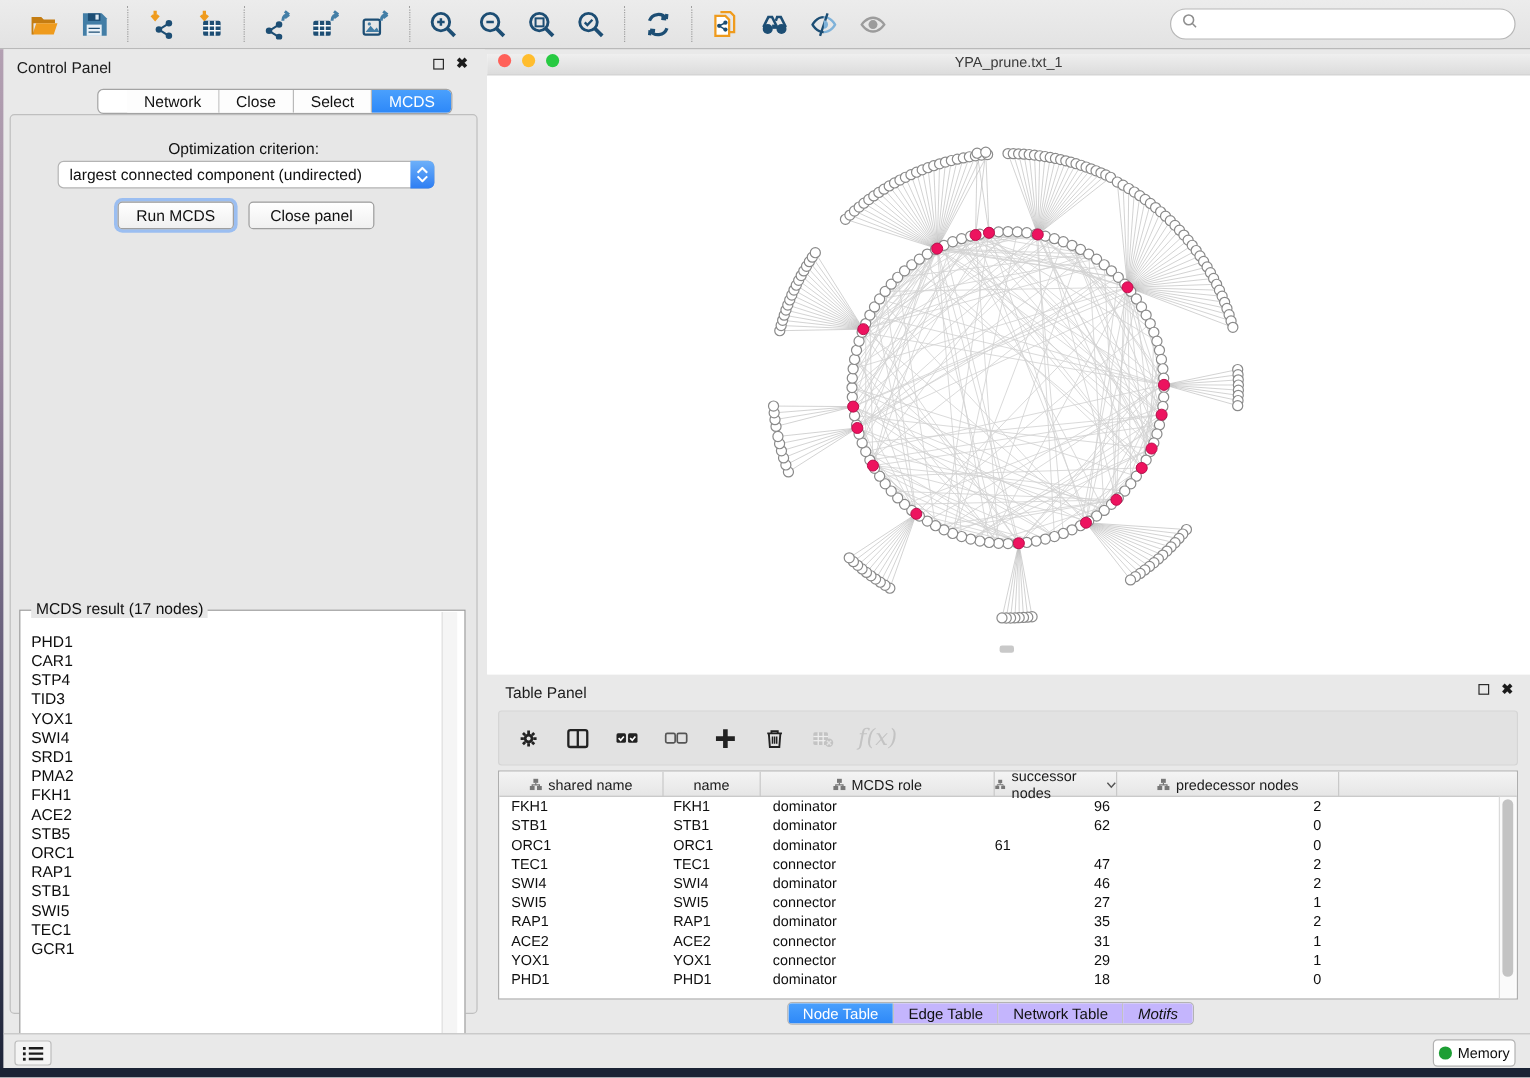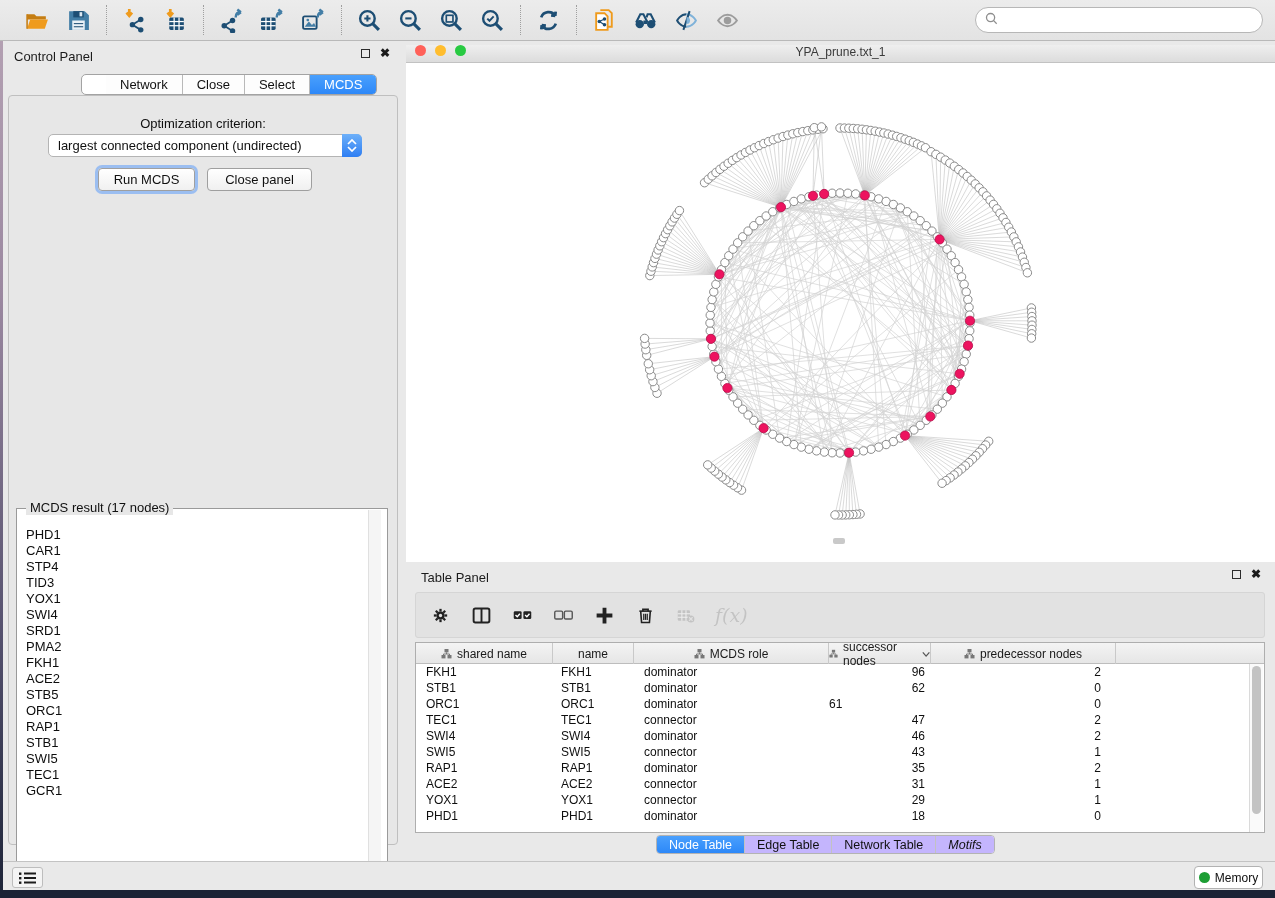--- a/index.html
+++ b/index.html
@@ -1208,21 +1208,21 @@
             <div class="nt-cell" style="width: 137px; text-align: left; padding-left: 10px;">SWI4</div>
             <div class="nt-cell" style="width: 81px; text-align: left; padding-left: 8px;">SWI4</div>
             <div class="nt-cell" style="width: 195px; text-align: left; padding-left: 10px;">dominator</div>
             <div class="nt-cell" style="width: 102px; text-align: right; padding-right: 6px;">46</div>
             <div class="nt-cell" style="width: 185px; text-align: right; padding-right: 15px;">2</div>
           </div>
           <div class="nt-row">
             <div class="nt-cell" style="width: 137px; text-align: left; padding-left: 10px;">SWI5</div>
             <div class="nt-cell" style="width: 81px; text-align: left; padding-left: 8px;">SWI5</div>
             <div class="nt-cell" style="width: 195px; text-align: left; padding-left: 10px;">connector</div>
-            <div class="nt-cell" style="width: 102px; text-align: right; padding-right: 6px;">43</div>
+            <div class="nt-cell" style="width: 102px; text-align: right; padding-right: 6px;">27</div>
             <div class="nt-cell" style="width: 185px; text-align: right; padding-right: 15px;">1</div>
           </div>
           <div class="nt-row">
             <div class="nt-cell" style="width: 137px; text-align: left; padding-left: 10px;">RAP1</div>
             <div class="nt-cell" style="width: 81px; text-align: left; padding-left: 8px;">RAP1</div>
             <div class="nt-cell" style="width: 195px; text-align: left; padding-left: 10px;">dominator</div>
             <div class="nt-cell" style="width: 102px; text-align: right; padding-right: 6px;">35</div>
             <div class="nt-cell" style="width: 185px; text-align: right; padding-right: 15px;">2</div>
           </div>
           <div class="nt-row">

